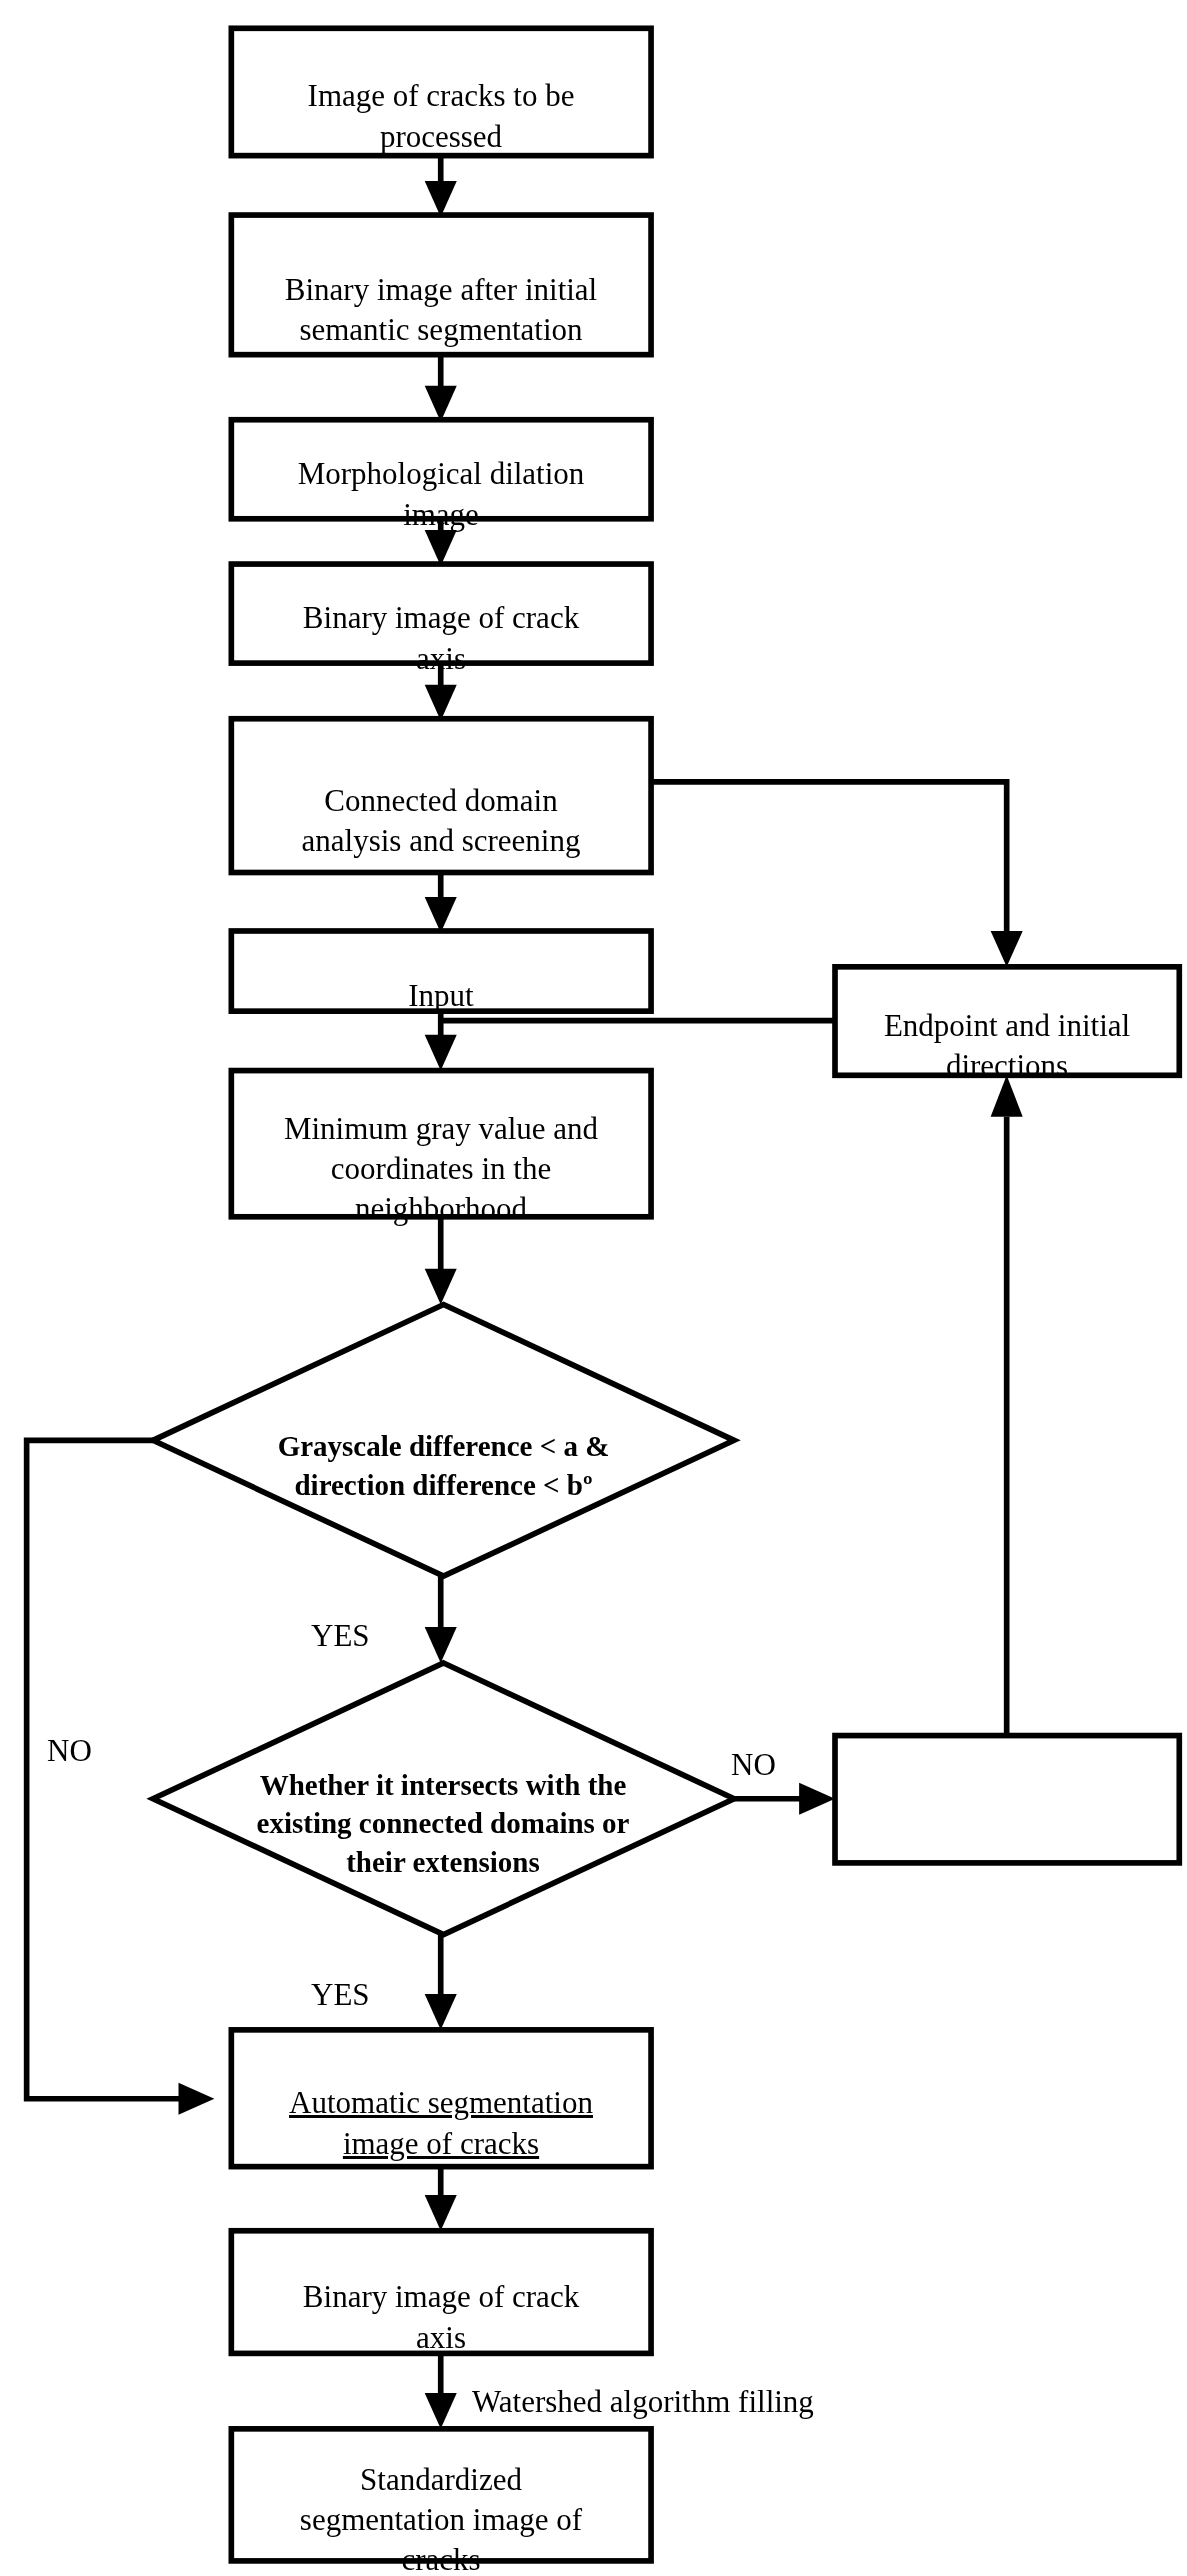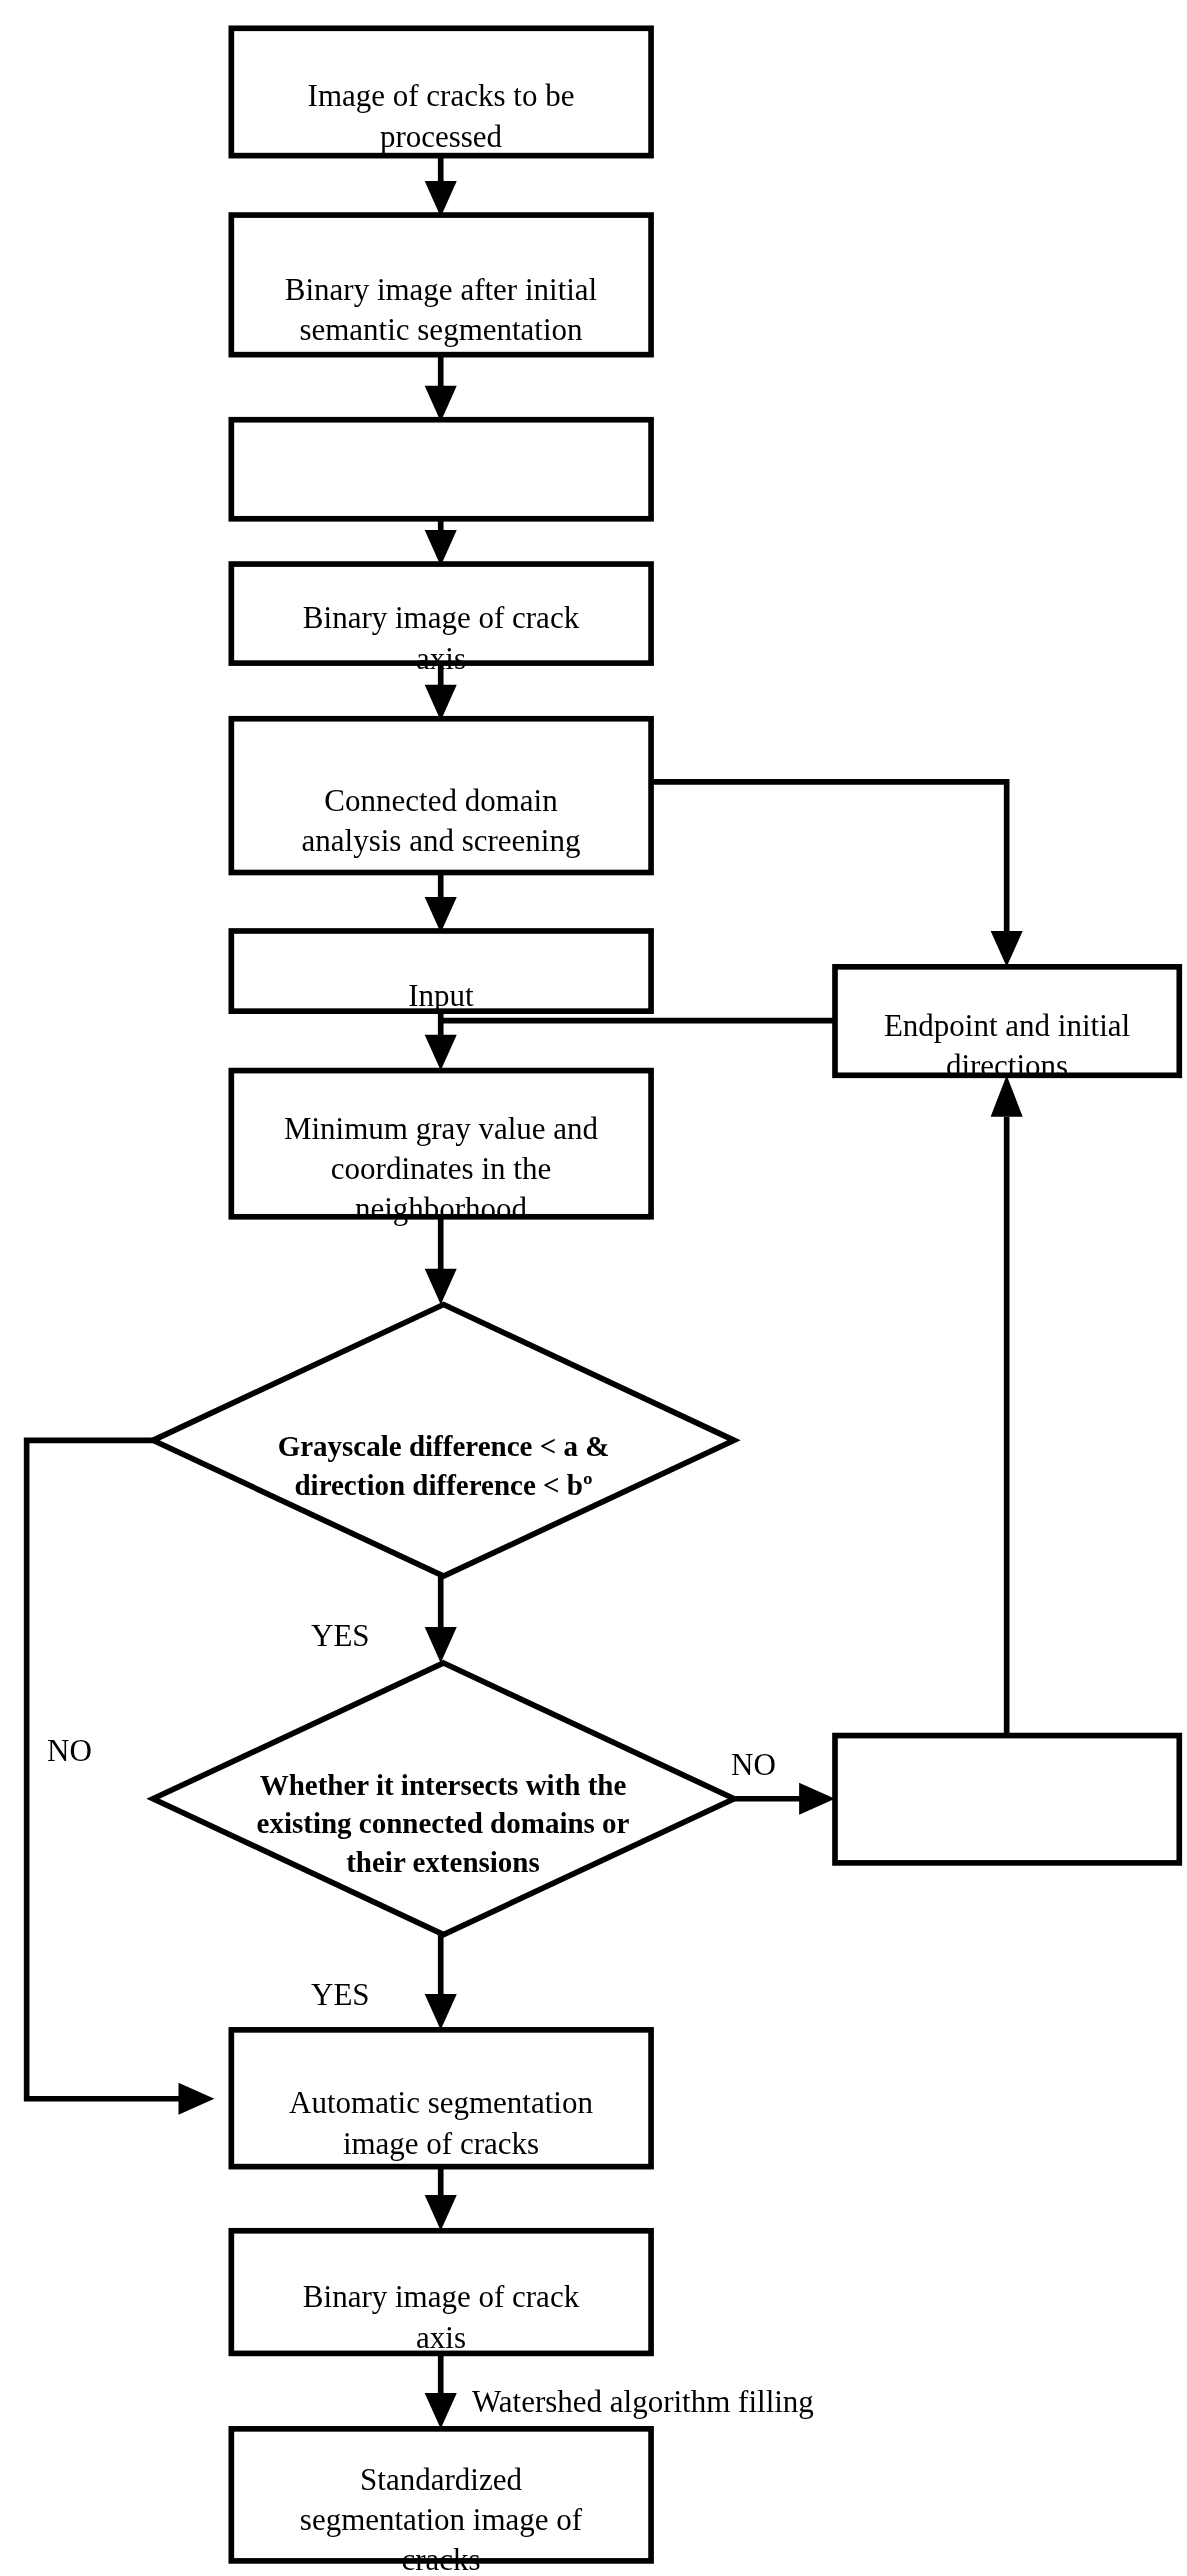--- a/index.html
+++ b/index.html
@@ -182,20 +182,22 @@
   </svg>
 
   <div class="label-layer">
 
     <div class="node-label" style="left:231px; top:28px; width:420px; height:127px;">Image of cracks to be
 processed</div>
 
     <div class="node-label" style="left:231px; top:215px; width:420px; height:140px;">Binary image after initial
 semantic segmentation</div>
 
+    <div class="node-label" style="left:231px; top:420px; width:420px; height:99px;">Morphological dilation
+image</div>
 
     <div class="node-label" style="left:231px; top:564px; width:420px; height:99px;">Binary image of crack
 axis</div>
 
     <div class="node-label" style="left:231px; top:719px; width:420px; height:154px;">Connected domain
 analysis and screening</div>
 
     <div class="node-label" style="left:231px; top:931px; width:420px; height:80px;">Input</div>
 
     <div class="node-label" style="left:835px; top:967px; width:344px; height:108px;">Endpoint and initial
@@ -206,21 +208,21 @@
 neighborhood</div>
 
     <div class="node-label bold" style="left:189px; top:1379px; width:509px; height:123px;">Grayscale difference &lt; a &amp;
 direction difference &lt; bº</div>
 
     <div class="node-label bold" style="left:141px; top:1724px; width:604px; height:149px;">Whether it intersects with the
 existing connected domains or
 their extensions</div>
 
 
-    <div class="node-label" style="left:231px; top:2030px; width:420px; height:137px;">Automatic segmentation
+    <div class="node-label" style="left:231px; top:2030px; width:420px; height:137px;text-decoration:underline;">Automatic segmentation
 image of cracks</div>
 
     <div class="node-label" style="left:231px; top:2231px; width:420px; height:123px;">Binary image of crack
 axis</div>
 
     <div class="node-label" style="left:231px; top:2429px; width:420px; height:132px;">Standardized
 segmentation image of
 cracks</div>
 
     <div class="edge-label" style="left:311px; top:1592px;">YES</div>

